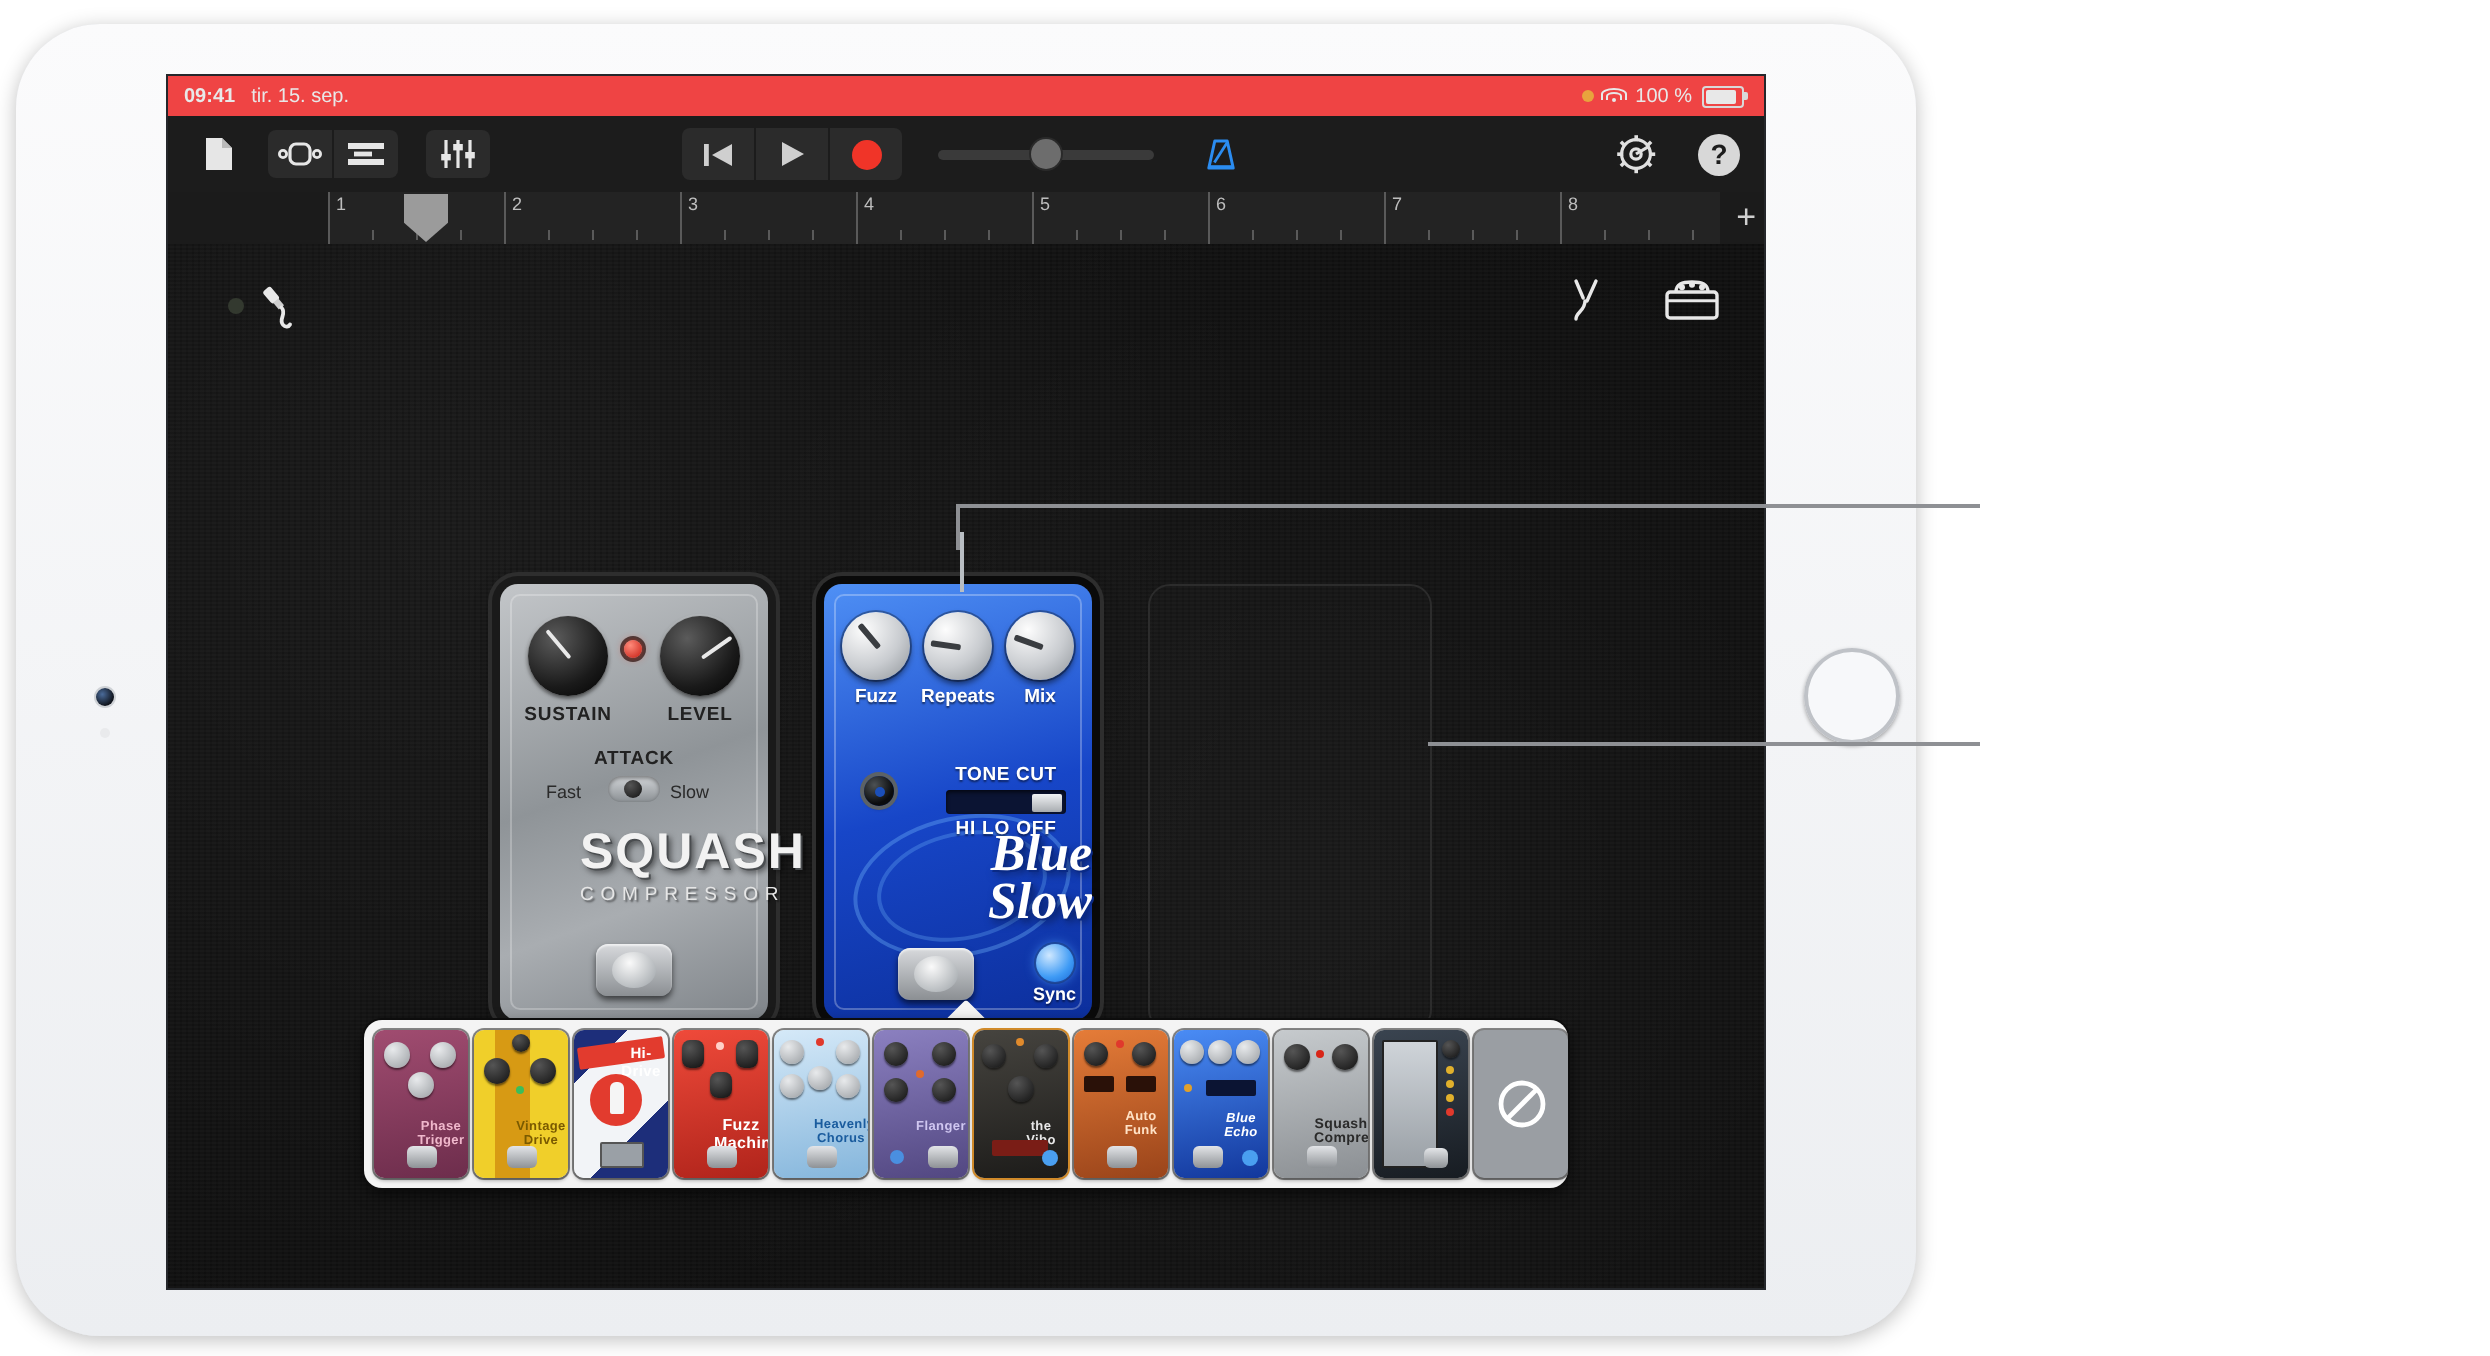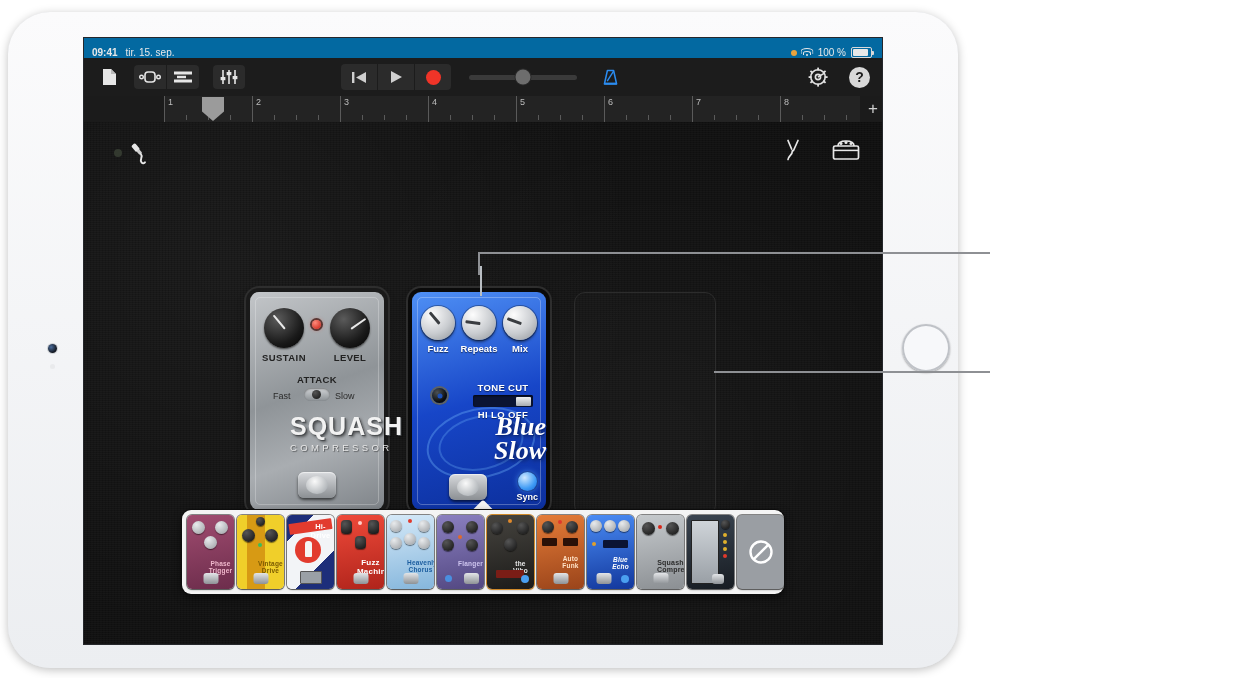--- a/index.html
+++ b/index.html
@@ -15,22 +15,22 @@
         background:linear-gradient(180deg,#fbfbfc,#eceef1);}
   .ipad-screen{position:absolute;left:76px;top:26px;width:798px;height:606px;background:#0b0b0b;
         box-shadow:0 0 0 1px #25272b;}
   .cam-dot{position:absolute;left:40px;top:332px;width:9px;height:9px;border-radius:50%;
         background:radial-gradient(circle at 35% 35%,#4a6b9a,#10141c 70%);box-shadow:0 0 0 1px #cfd2d6;}
   .cam-dot2{position:absolute;left:42px;top:352px;width:5px;height:5px;border-radius:50%;background:#e9eaec;}
   .home-btn{position:absolute;left:894px;top:312px;width:48px;height:48px;border-radius:50%;
         background:#f7f8fa;box-shadow:0 0 0 2px #bfc2c7 inset, 0 1px 2px rgba(0,0,0,.35);}
 
   
-  .statusbar{position:absolute;left:0;top:0;width:100%;height:20px;background:#0369a1;color:#e8e8e8;
-        font-size:10px;display:flex;align-items:flex-end;gap:40px;}
+  .statusbar{position:absolute;left:0;top:0;width:100%;height:20px;background:#ef4444;color:#e8e8e8;
+        font-size:10px;display:flex;align-items:center;gap:40px;}
   .sb-left{padding-left:8px;display:flex;gap:8px;align-items:center;font-weight:bold;}
   .sb-right{margin-left:auto;padding-right:10px;display:flex;gap:5px;align-items:center;}
   .rec-dot{width:6px;height:6px;border-radius:50%;background:#e8a33d;}
   .wifi{position:relative;width:11px;height:9px;}
   .wifi i{position:absolute;left:50%;transform:translateX(-50%);border:1.2px solid #e8e8e8;border-bottom:none;
         border-radius:50% 50% 0 0;}
   .wifi i:nth-child(1){width:11px;height:5px;top:0;}
   .wifi i:nth-child(2){width:6px;height:3px;top:2.5px;}
   .wifi i:nth-child(3){width:2px;height:2px;top:5.5px;background:#e8e8e8;border-radius:50%;border:none;}
   .batt{width:19px;height:9px;border:1px solid #d9d9d9;border-radius:2px;position:relative;}

